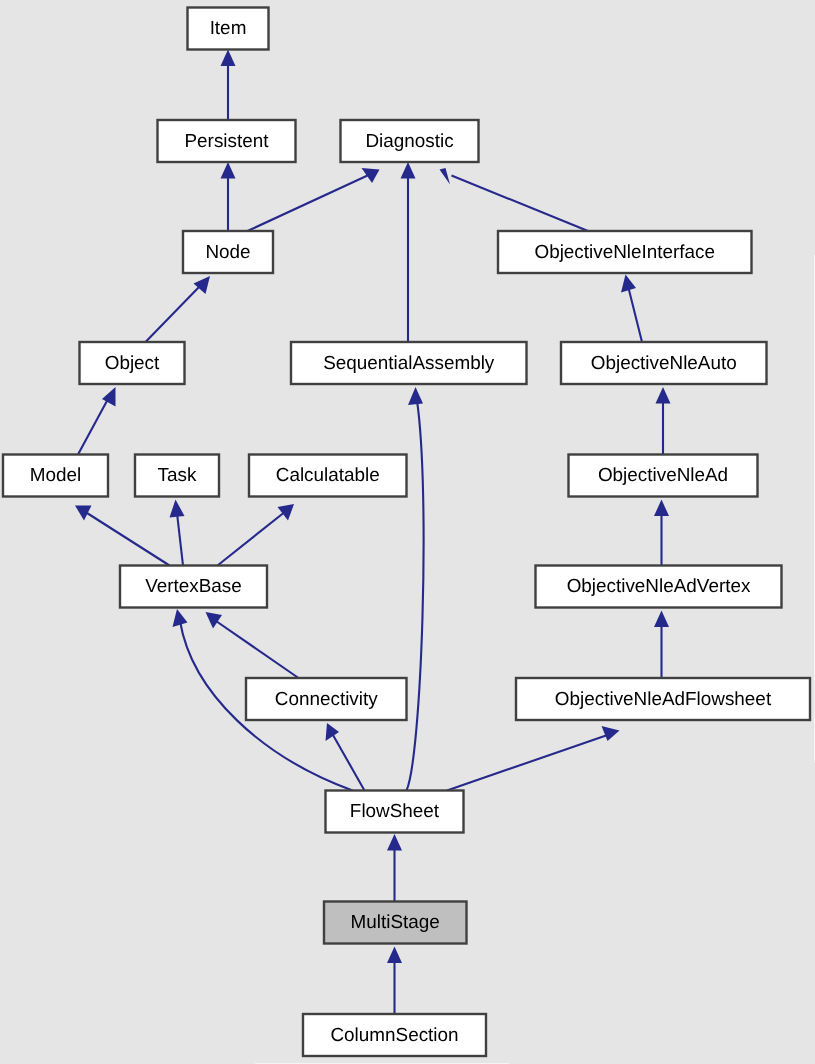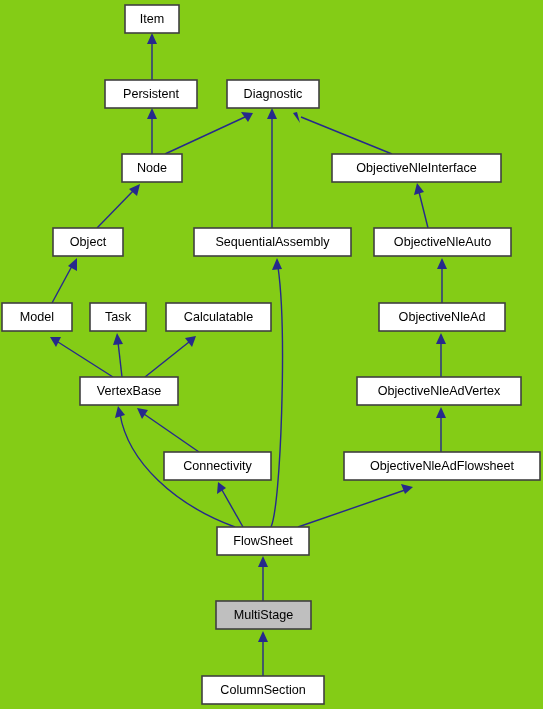--- a/index.html
+++ b/index.html
@@ -10,21 +10,21 @@
   body {
     width: 543px;
     height: 709px;
     font-family: "Liberation Sans", sans-serif;
     overflow: hidden;
   }
   #diagram-root {
     position: relative;
     width: 543px;
     height: 709px;
-    background: #84cc16;
+    background: #e5e5e5;
   }
   svg#graph {
     position: absolute;
     top: 0;
     left: 0;
     width: 543px;
     height: 709px;
     display: block;
   }
   .node-box {

